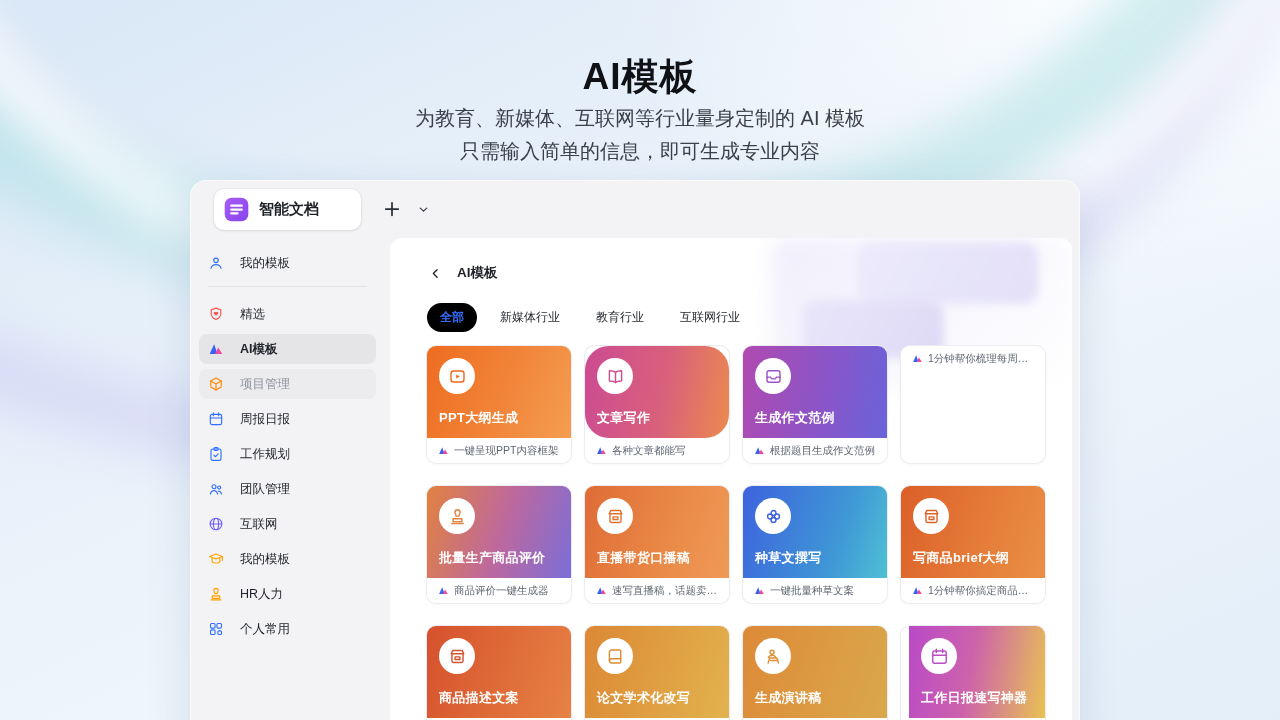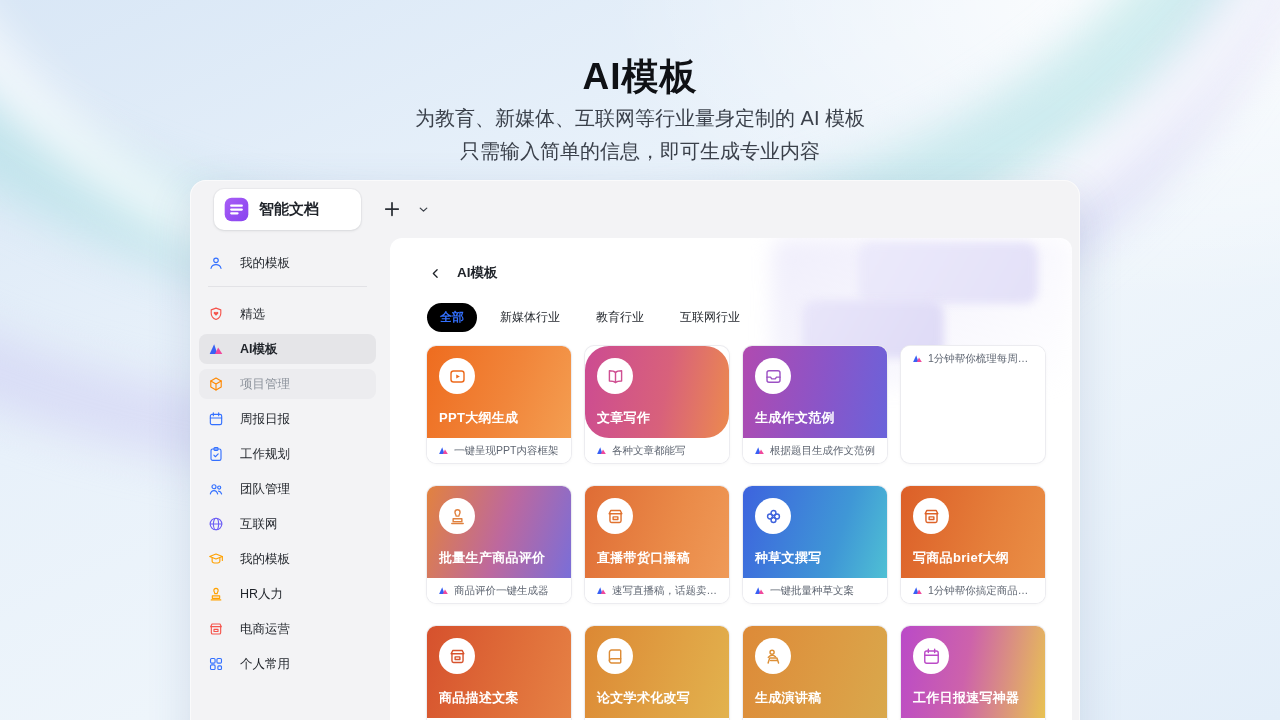--- a/index.html
+++ b/index.html
@@ -236,30 +236,20 @@
         <div class="side-item">
     <span class="side-ic" style="color: rgb(255, 161, 0);">
             <svg viewBox="0 0 24 24" fill="none" stroke="currentColor" stroke-width="1.7" stroke-linecap="round" stroke-linejoin="round">
               <path d="M12 3.5a3.2 3.2 0 0 1 3.2 3.2c0 2-1.4 2.9-1.4 4.8h-3.6c0-1.9-1.4-2.8-1.4-4.8A3.2 3.2 0 0 1 12 3.5z"></path>
               <path d="M6.5 14.8h11v3.7h-11zM4.8 20.9h14.4"></path>
             </svg>
           </span>
     <span class="side-label">HR人力</span>
   </div>
         <div class="side-item">
-    <span class="side-ic" style="color: rgb(245, 84, 76);">
-            <svg viewBox="0 0 24 24" fill="none" stroke="currentColor" stroke-width="1.7" stroke-linecap="round" stroke-linejoin="round">
-              <path d="M6 4.5h12l2 4H4z"></path>
-              <path d="M5 8.5v9a2 2 0 0 0 2 2h10a2 2 0 0 0 2-2v-9"></path>
-              <path d="M9 12.5h6v3.2H9z"></path>
-            </svg>
-          </span>
-    <span class="side-label">电商运营</span>
-  </div>
-        <div class="side-item">
     <span class="side-ic" style="color: rgb(51, 112, 255);">
             <svg viewBox="0 0 24 24" fill="none" stroke="currentColor" stroke-width="1.7" stroke-linecap="round" stroke-linejoin="round">
               <rect x="3.8" y="3.8" width="6.8" height="6.8" rx="1.6"></rect>
               <rect x="13.4" y="3.8" width="6.8" height="6.8" rx="1.6"></rect>
               <rect x="3.8" y="13.4" width="6.8" height="6.8" rx="1.6"></rect>
               <rect x="14.8" y="14.8" width="5.4" height="5.4" rx="1.4"></rect>
             </svg>
           </span>
     <span class="side-label">个人常用</span>
   </div>
@@ -483,21 +473,21 @@
                 </svg>
               </div>
       <div class="card-title">生成演讲稿</div>
     </div>
     <div class="card-foot">
 
       <span class="card-desc"></span>
     </div>
   </div>
           <div class="card">
-    <div class="card-img" style="background: linear-gradient(100deg, rgb(186, 74, 200) 0%, rgb(205, 98, 171) 45%, rgb(232, 194, 83) 100%);">
+    <div class="card-img" style="background: linear-gradient(100deg, rgb(186, 74, 200) 0%, rgb(205, 98, 171) 45%, rgb(232, 194, 83) 100%); margin-left: 8px;">
       <div class="card-circle" style="color: rgb(187, 75, 199);">
                 <svg viewBox="0 0 24 24" fill="none" stroke="currentColor" stroke-width="1.8" stroke-linecap="round" stroke-linejoin="round">
                   <rect x="3.5" y="5" width="17" height="15.5" rx="2.5"></rect>
                   <path d="M8 2.8V7M16 2.8V7M3.5 10.5h17"></path>
                 </svg>
               </div>
       <div class="card-title">工作日报速写神器</div>
     </div>
     <div class="card-foot">
 

